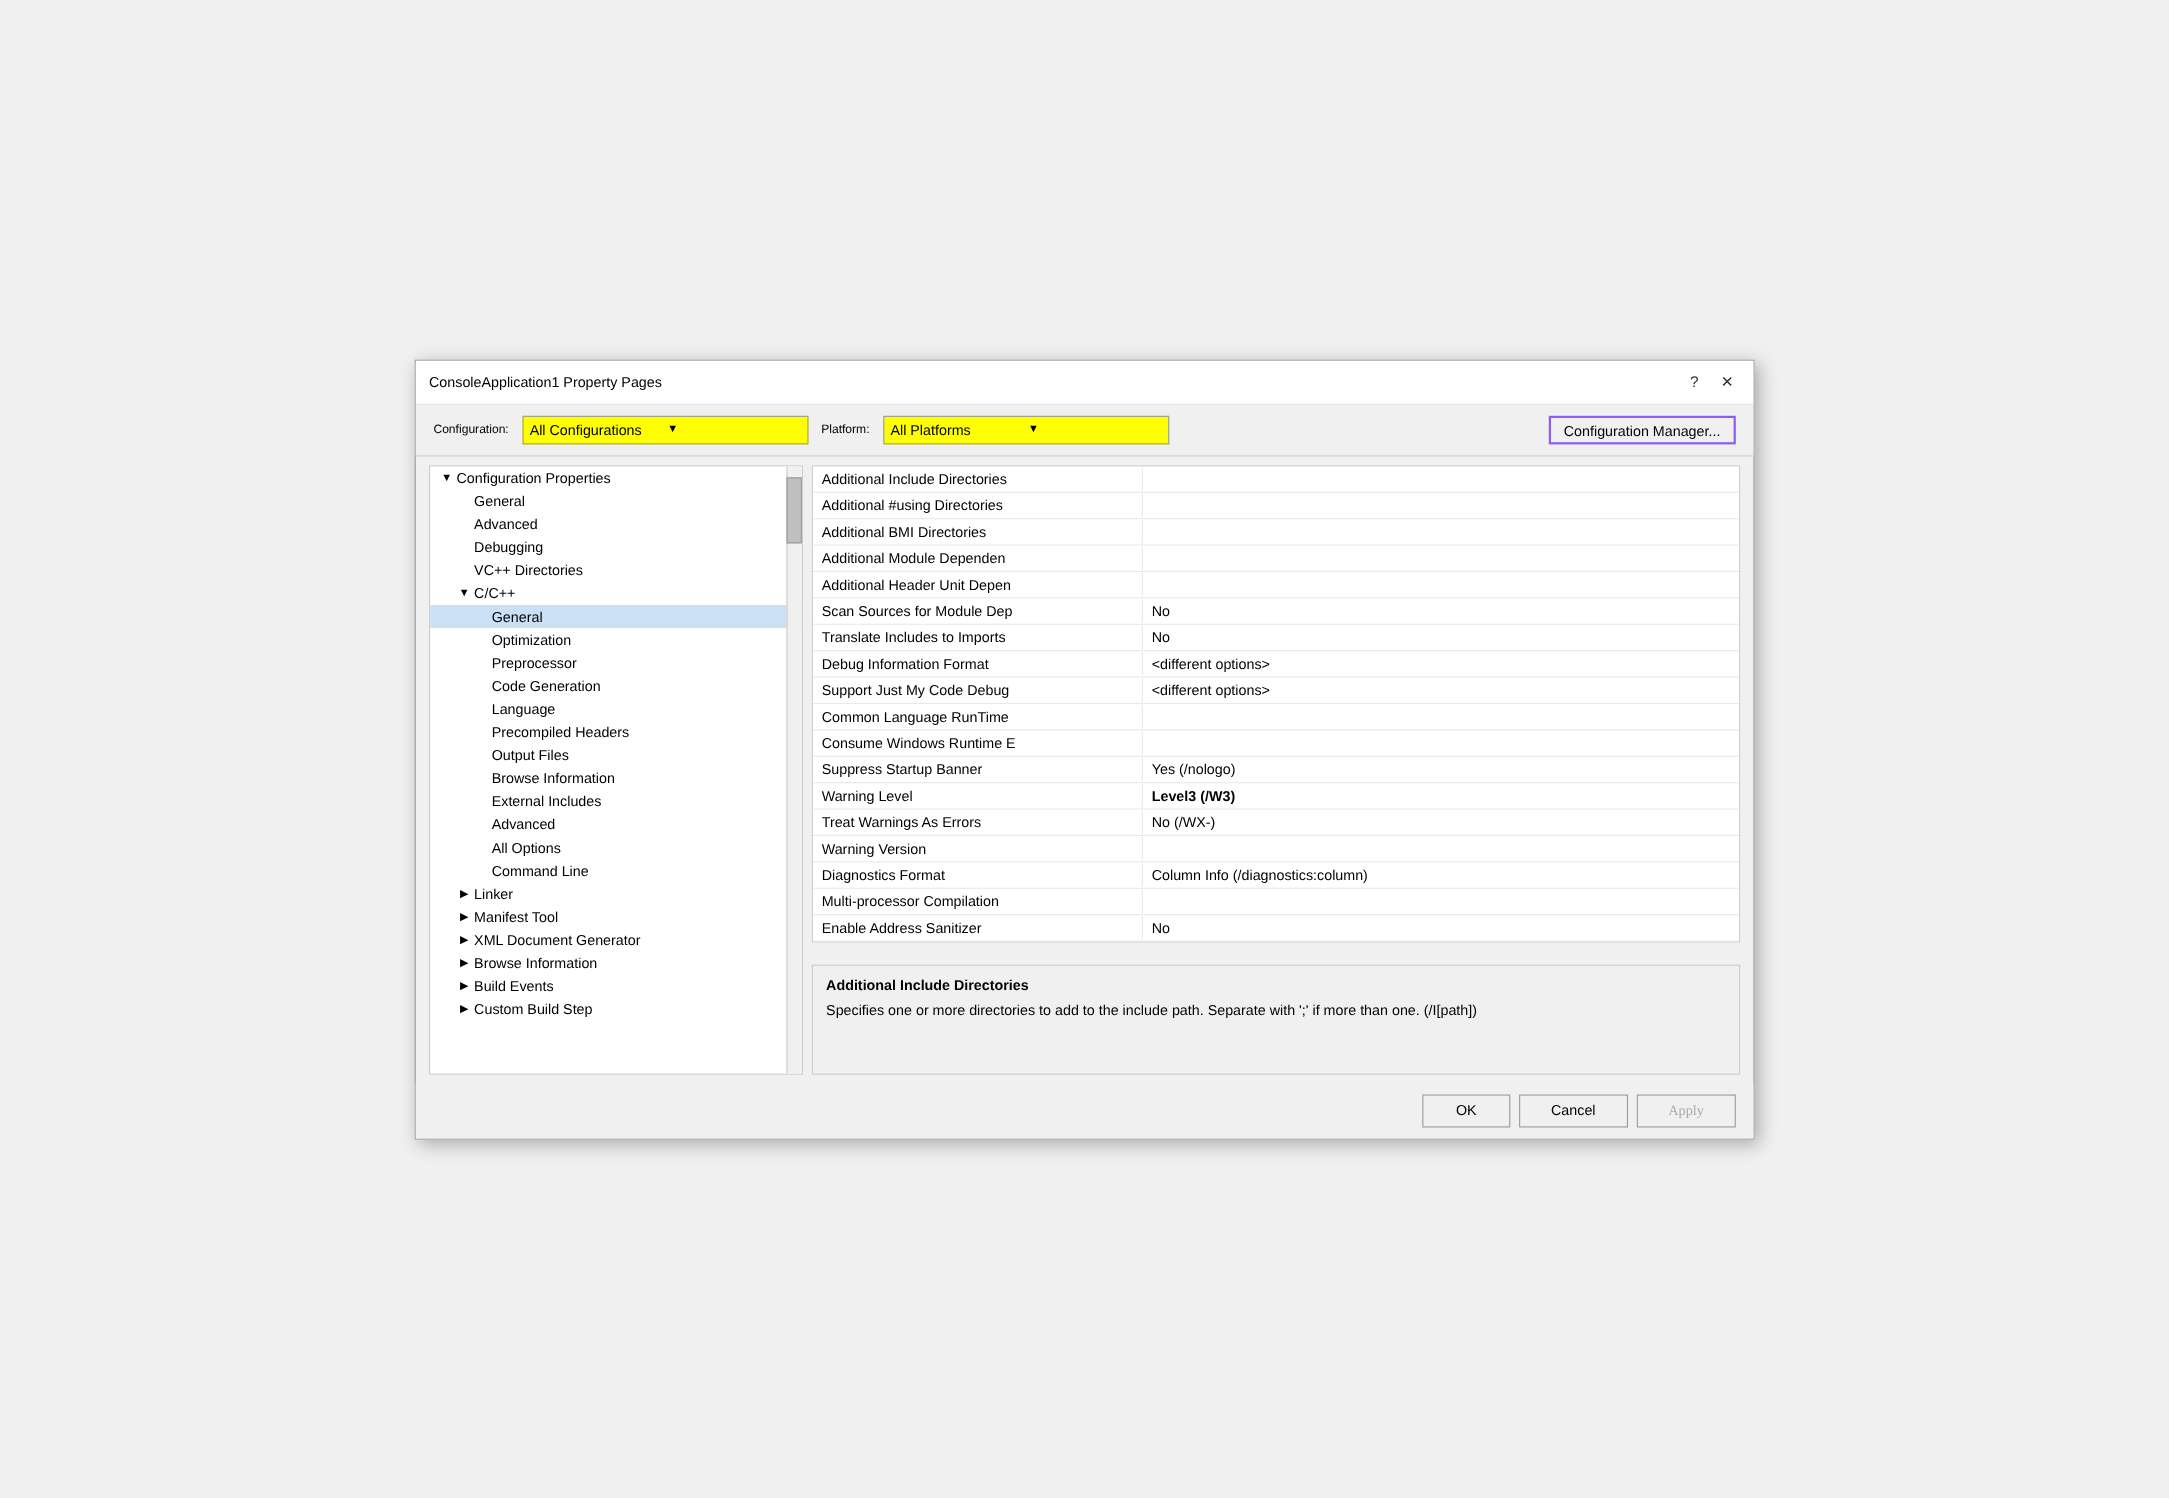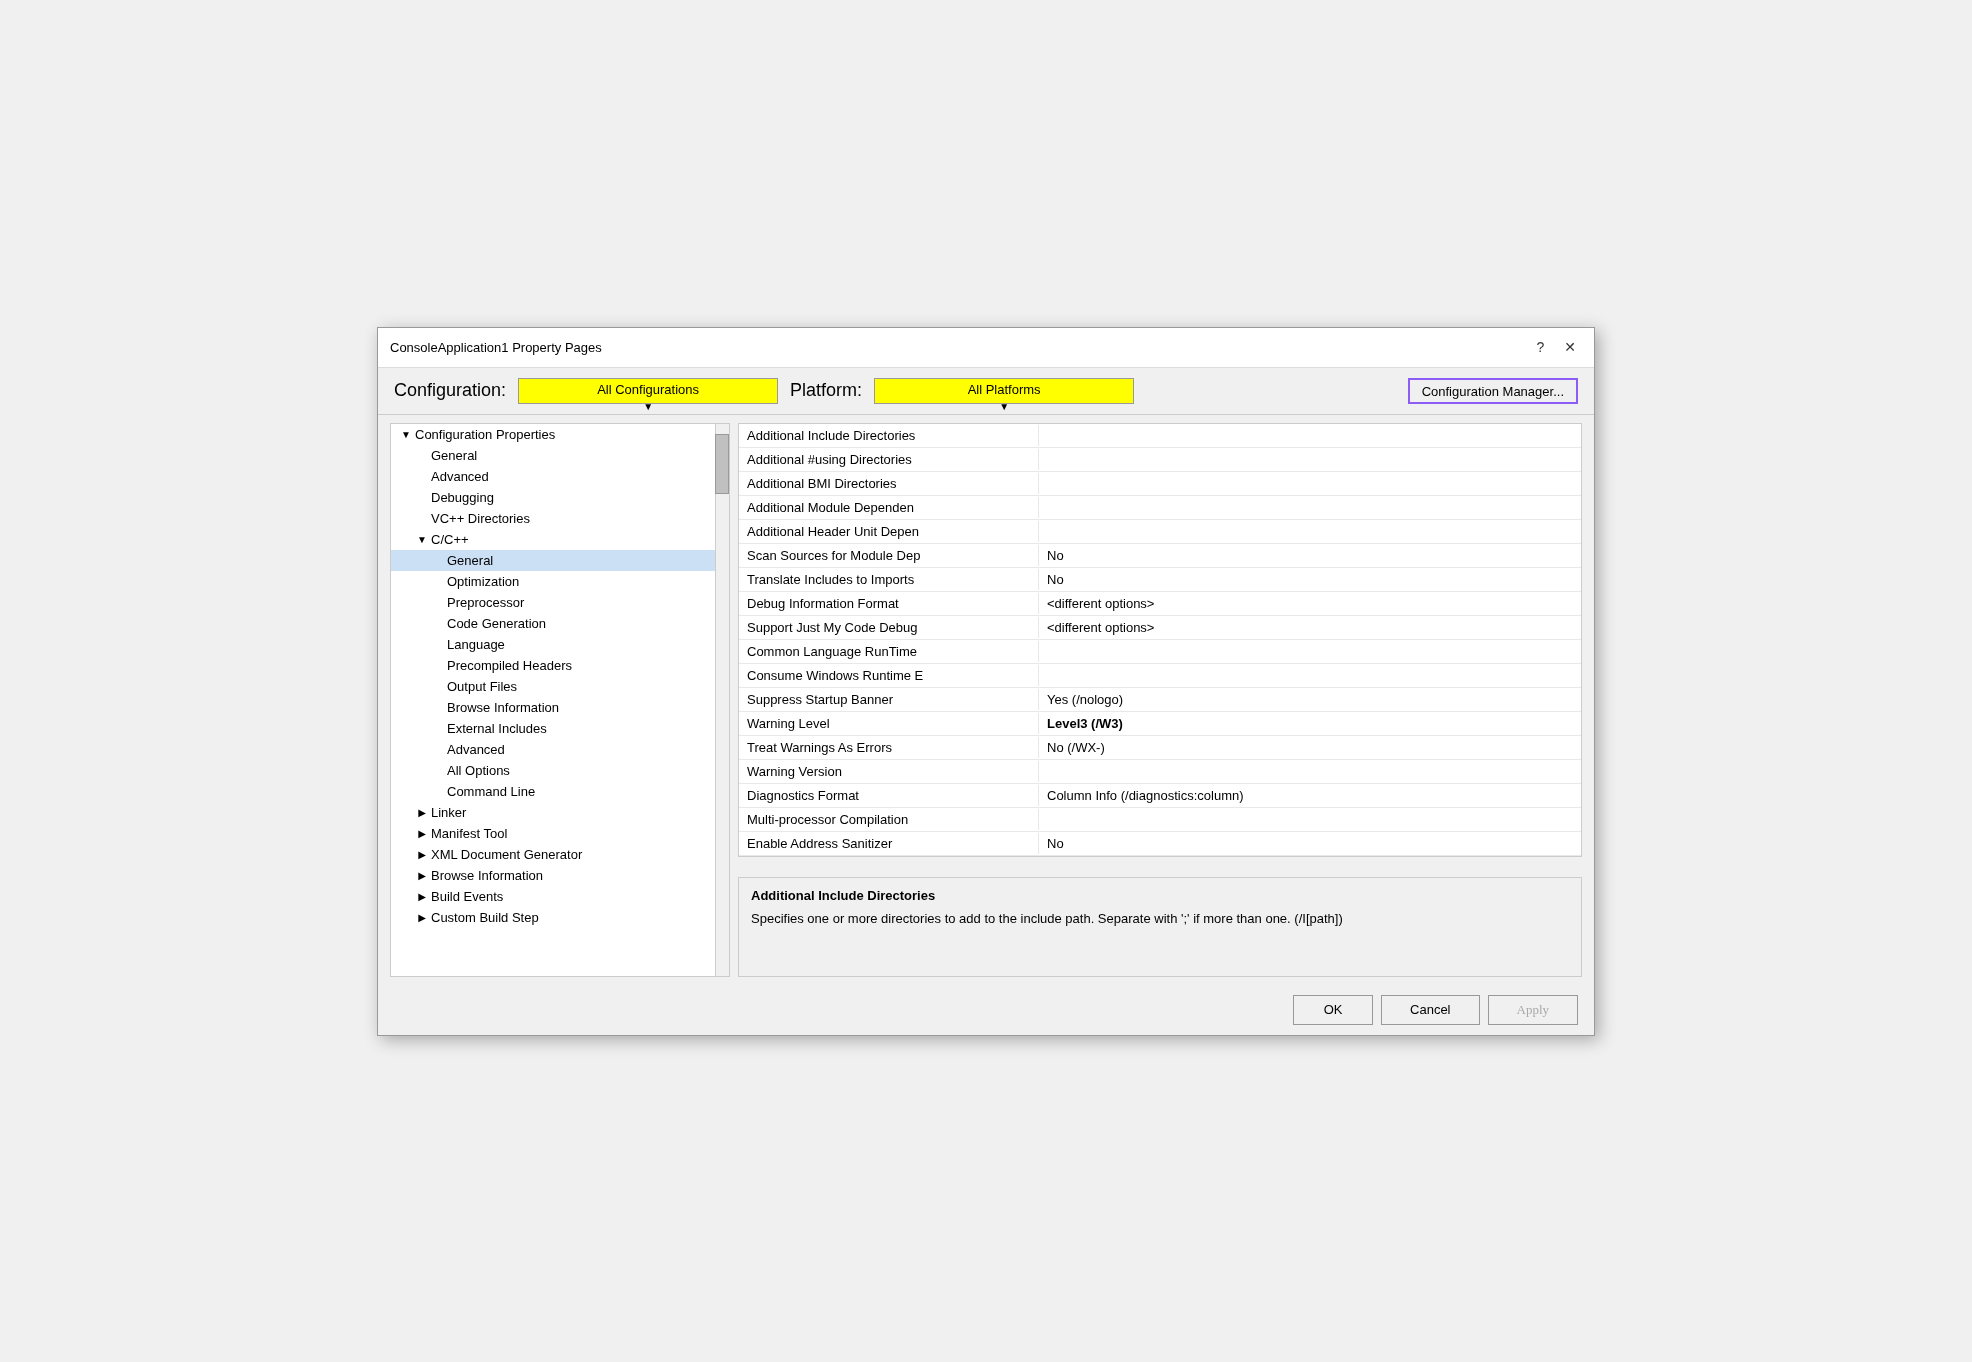--- a/index.html
+++ b/index.html
@@ -48,34 +48,33 @@
     }
     .config-bar {
       background: #f0f0f0;
       padding: 10px 16px;
       display: flex;
       align-items: center;
       gap: 12px;
       border-bottom: 1px solid #ccc;
     }
     .config-label {
-      font-size: 18px;
+      font-size: 11px;
     }
     .config-select {
       background: #ffff00;
       border: 1px solid #999;
       padding: 3px 6px;
       font-size: 13px;
       cursor: pointer;
       display: flex;
       align-items: center;
       gap: 4px;
       min-width: 260px;
       height: 26px;
-      flex-direction: column;
     }
     .config-select span {
       flex: 1;
     }
     .config-select .arrow {
       font-size: 10px;
     }
     .config-manager-btn {
       margin-left: auto;
       padding: 4px 12px;

